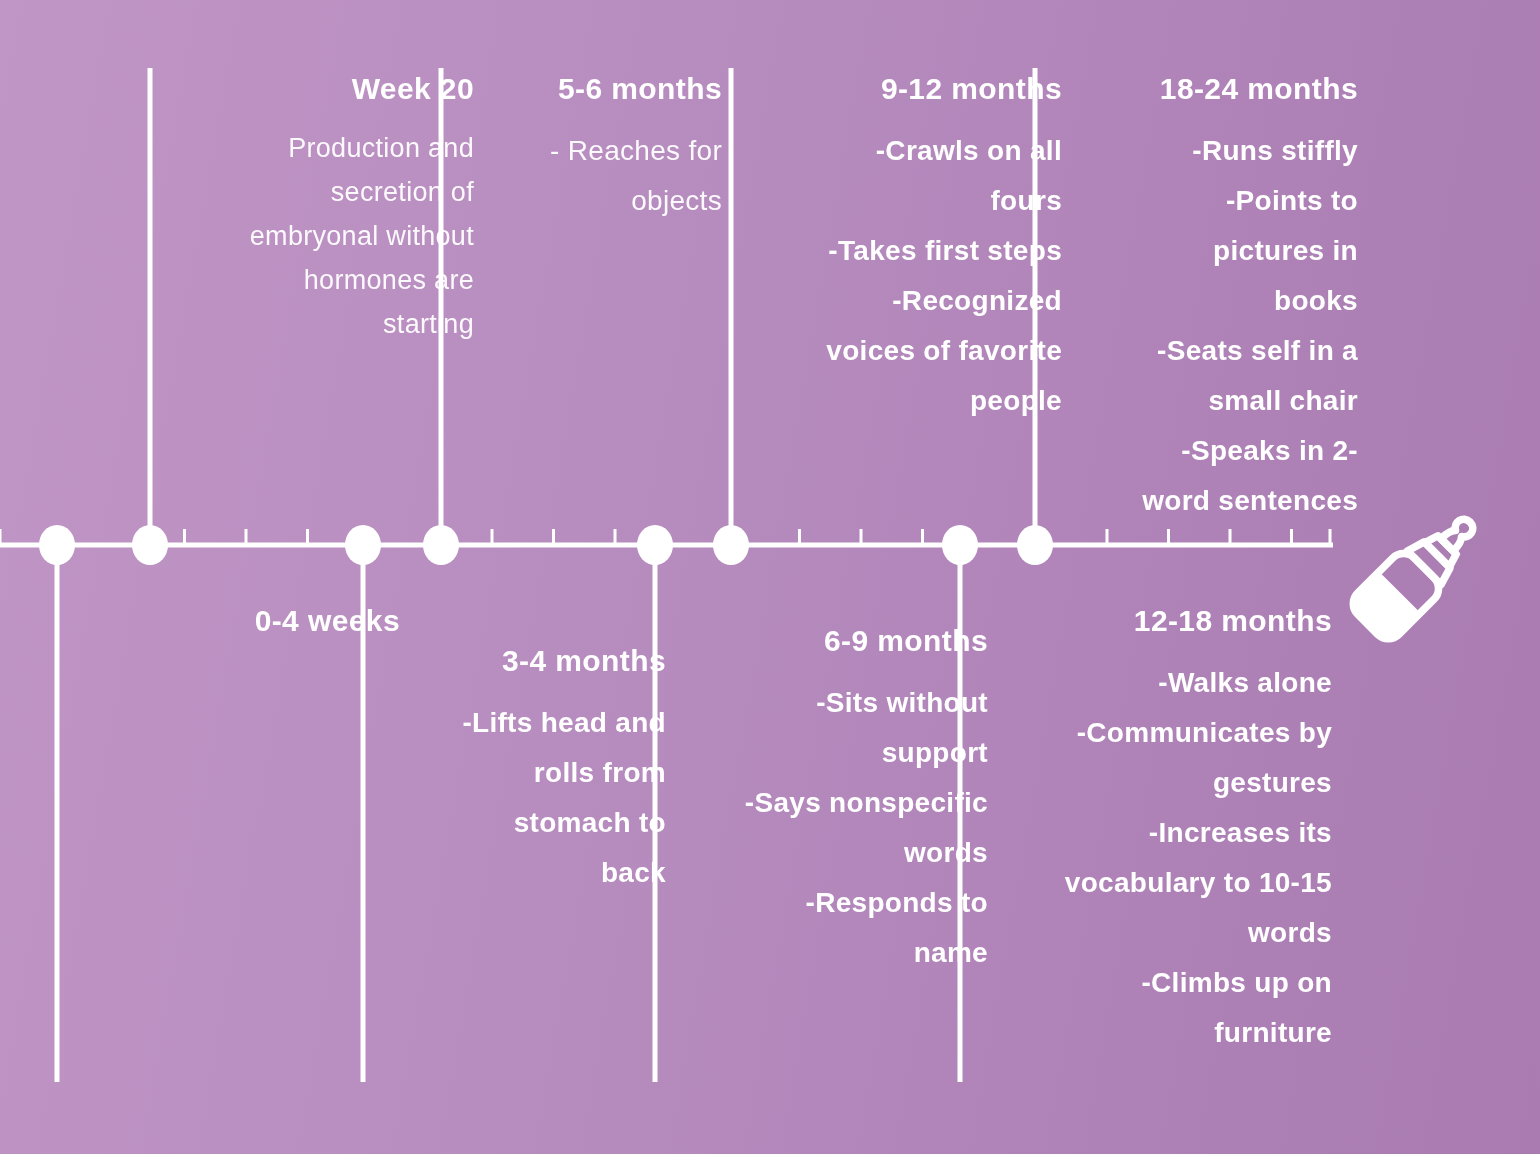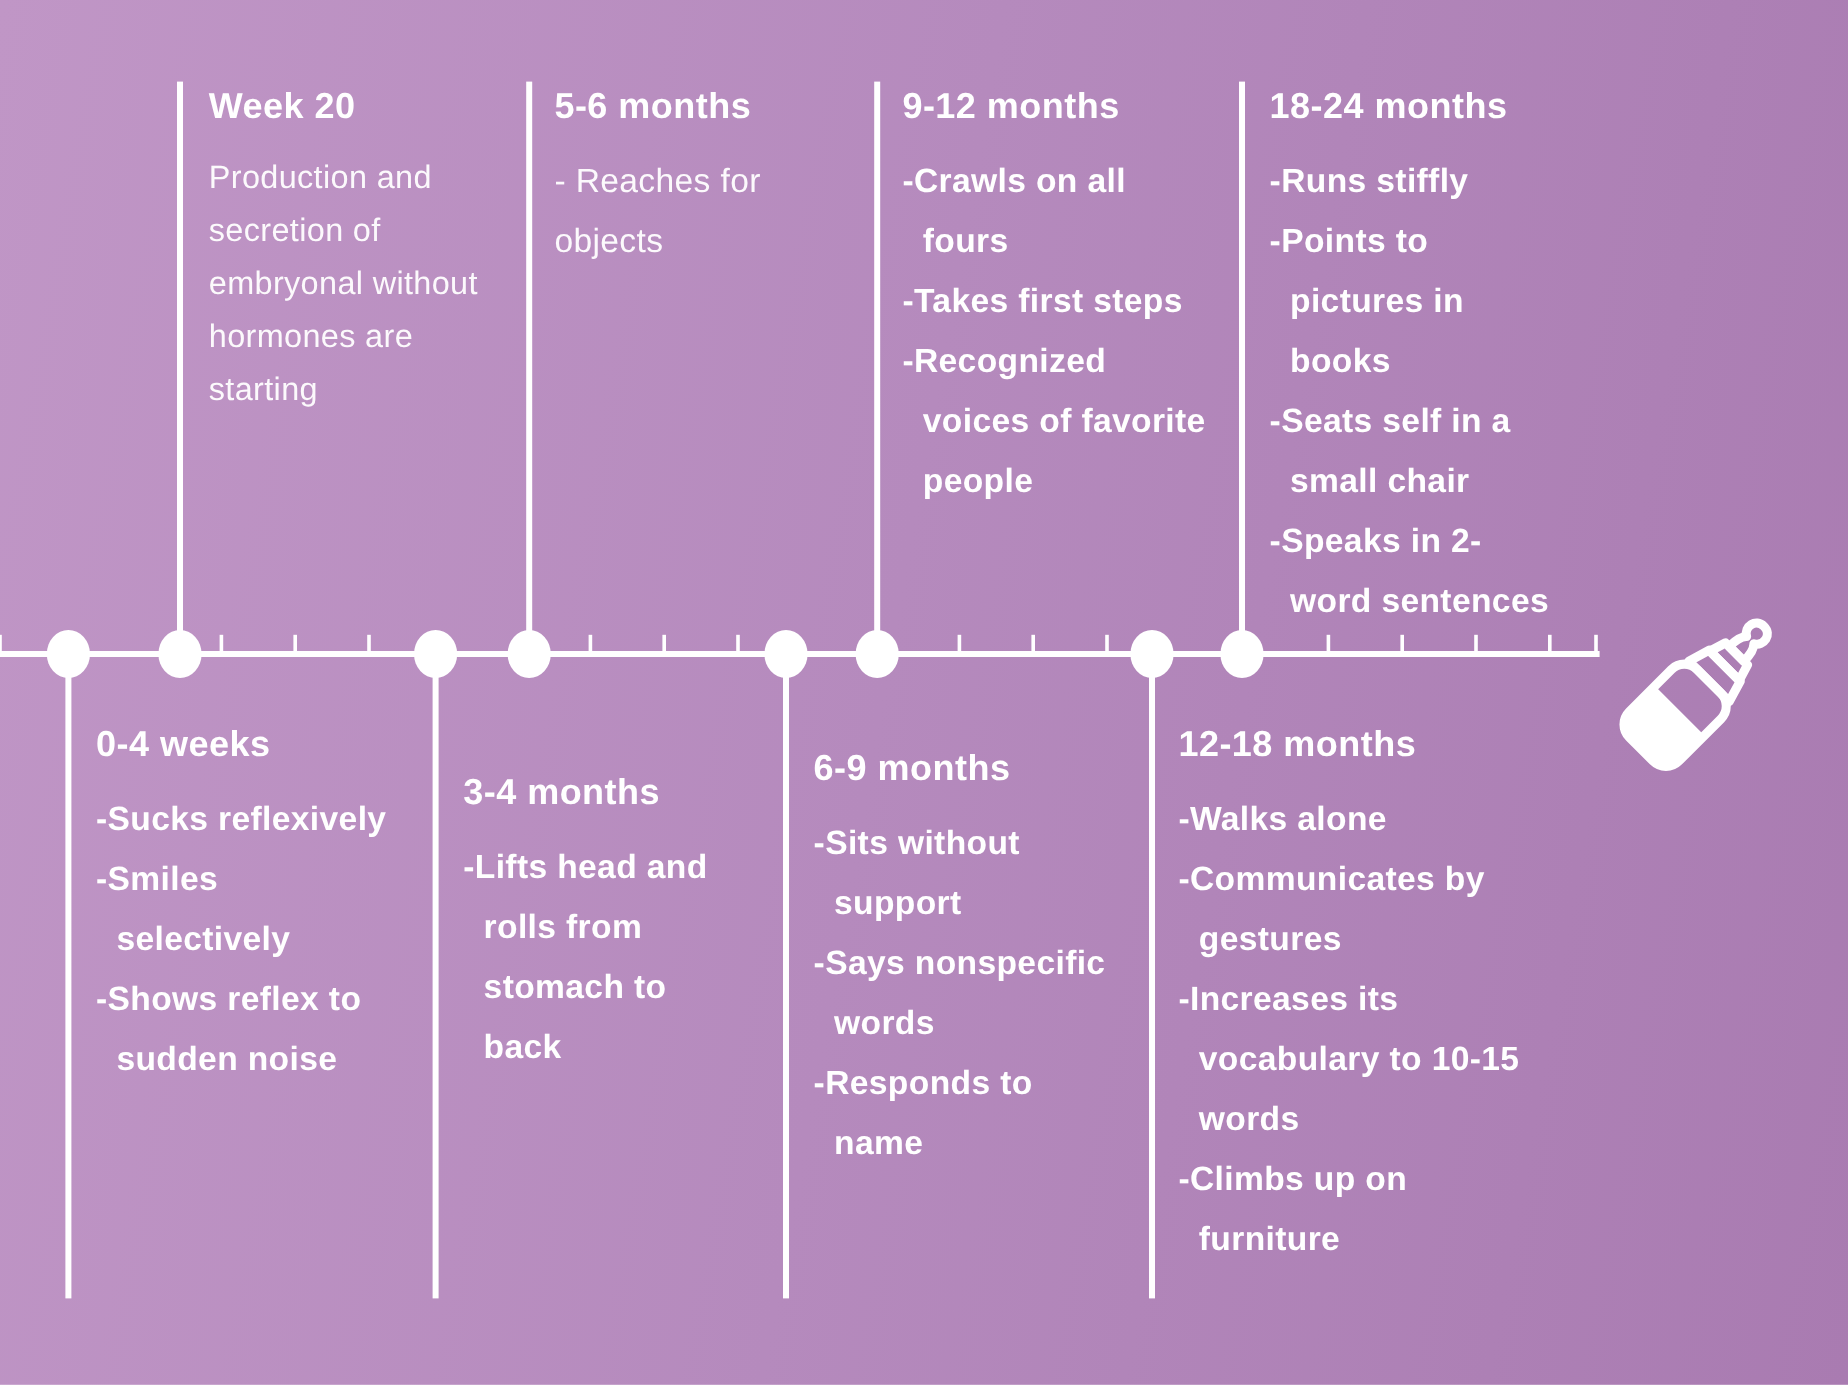--- a/index.html
+++ b/index.html
@@ -4,20 +4,21 @@
 <style>
   html, body { margin: 0; padding: 0; }
   .canvas {
     position: relative;
     width: 1540px;
     height: 1154px;
     overflow: hidden;
     background: linear-gradient(100deg, #c096c6 0%, #b58abd 48%, #a97bb1 100%);
     font-family: "Liberation Sans", sans-serif;
     color: #ffffff;
+    text-align: right;
   }
   #timeline-svg {
     position: absolute;
     left: 0; top: 0;
     width: 1540px; height: 1154px;
   }
   .event-col {
     position: absolute;
   }
   .event-col h2 {
@@ -149,28 +150,20 @@
 books</div>
         <div class="item">-Seats self in a
 small chair</div>
         <div class="item">-Speaks in 2-
 word sentences</div>
       </div>
   </div>
 
   <div class="event-col" id="col-w04">
     <h2>0-4 weeks</h2>
-    <div class="items hang">
-
-    <div class="item">-Sucks reflexively</div>
-        <div class="item">-Smiles
-selectively</div>
-        <div class="item">-Shows reflex to
-sudden noise</div>
-      </div>
   </div>
 
   <div class="event-col" id="col-m34">
     <h2>3-4 months</h2>
     <div class="items hang">
 
     <div class="item">-Lifts head and
 rolls from
 stomach to
 back</div>

